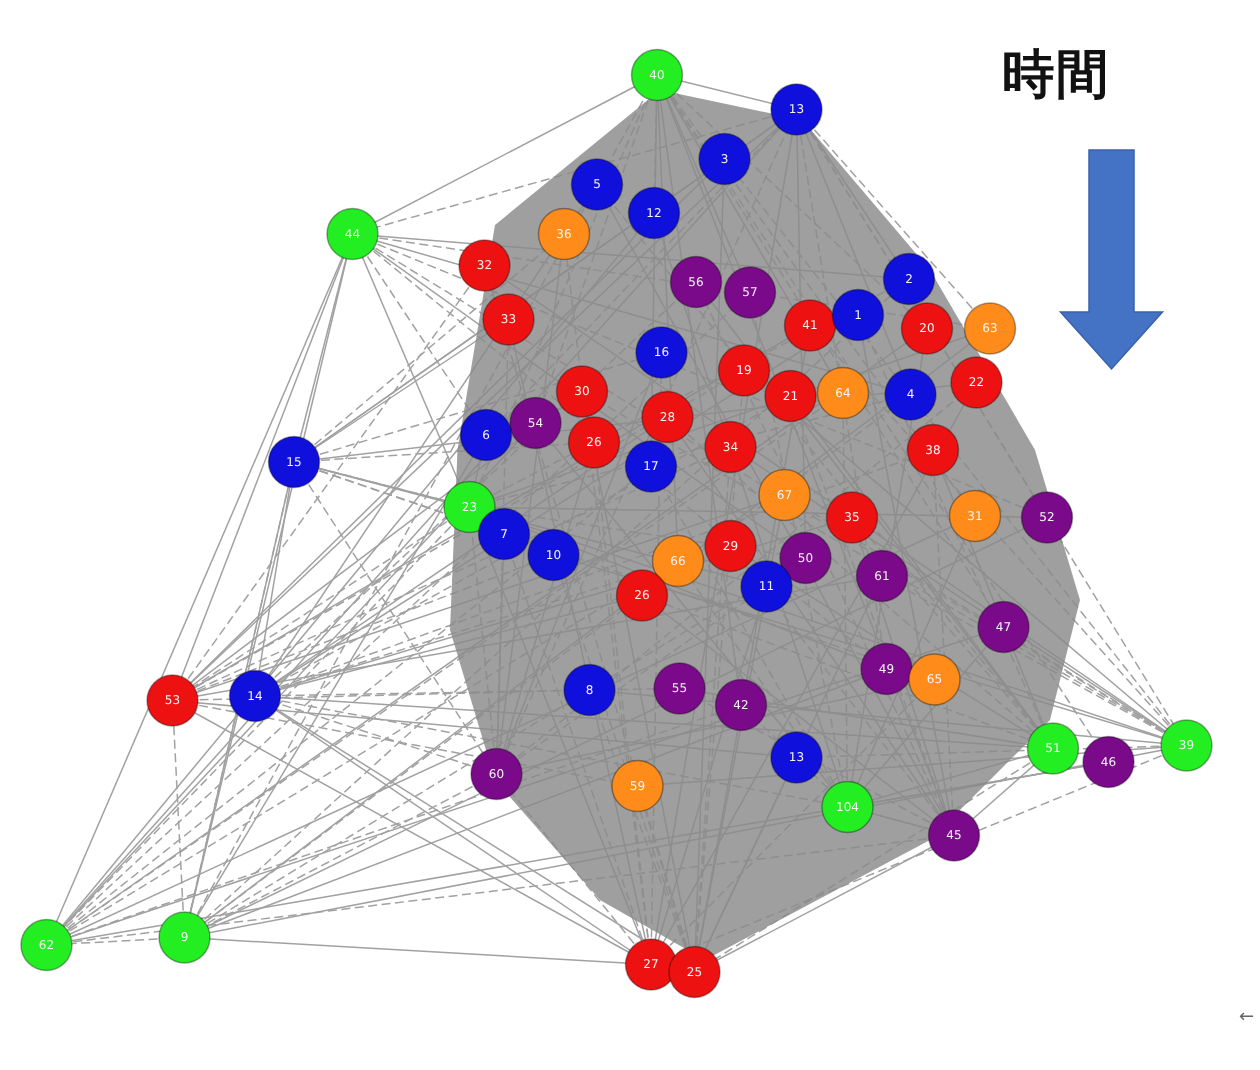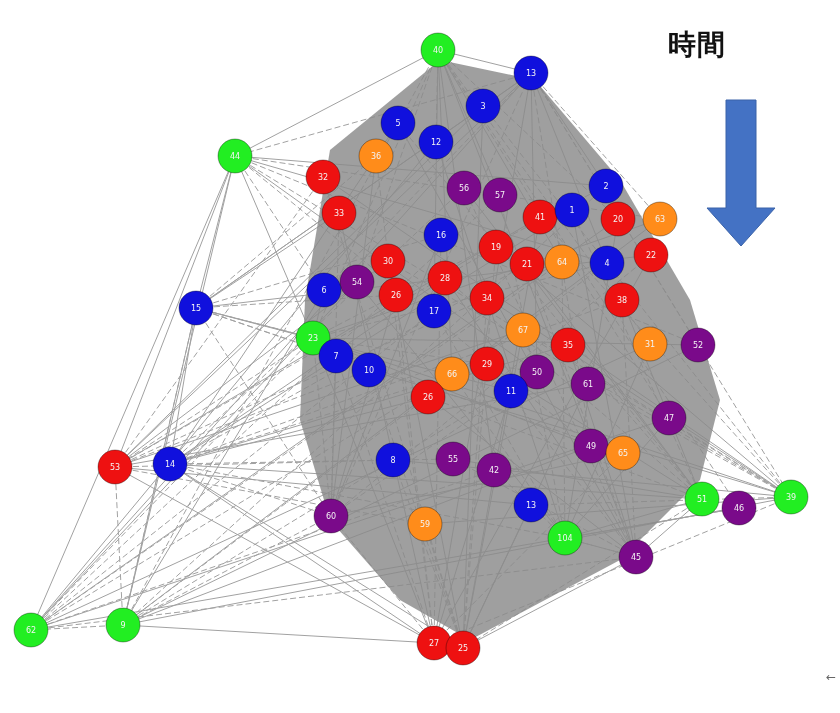--- a/index.html
+++ b/index.html
@@ -1,19 +1,19 @@
 <!DOCTYPE html>
 <html><head>
 <meta charset="utf-8">
 <style>
   html, body { margin:0; padding:0; background:#ffffff; }
   body { width:840px; height:713px; position:relative; overflow:hidden; font-family:"DejaVu Sans", sans-serif; }
   #graph { position:absolute; left:0; top:0; width:840px; height:713px; }
   .node-label { font-family:"DejaVu Sans", sans-serif; font-size:8px; fill:#f4f4f4; text-anchor:middle; dominant-baseline:central; }
-  #time-label { position:absolute; left:668px; top:26px; font-size:28px; font-weight:bold; color:#111; font-family:"DejaVu Sans", sans-serif; letter-spacing:1px; }
+  #time-label { position:absolute; left:668px; top:26px; font-size:35px; font-weight:bold; color:#111; font-family:"DejaVu Sans", sans-serif; letter-spacing:1px; }
   #time-arrow { position:absolute; left:705px; top:98px; width:72px; height:150px; }
   #corner-mark { position:absolute; left:826px; top:670px; width:12px; height:14px; color:#666; font-size:12px; }
 </style>
 </head>
 <body>
 
 <svg id="graph" viewBox="0 0 840 713" xmlns="http://www.w3.org/2000/svg">
   <defs>
     <marker id="arr" viewBox="0 0 10 10" refX="5" refY="5" markerWidth="7" markerHeight="7" orient="auto">
       <path d="M0,0 L10,5 L0,10 z" fill="#8a8a8a"></path>

